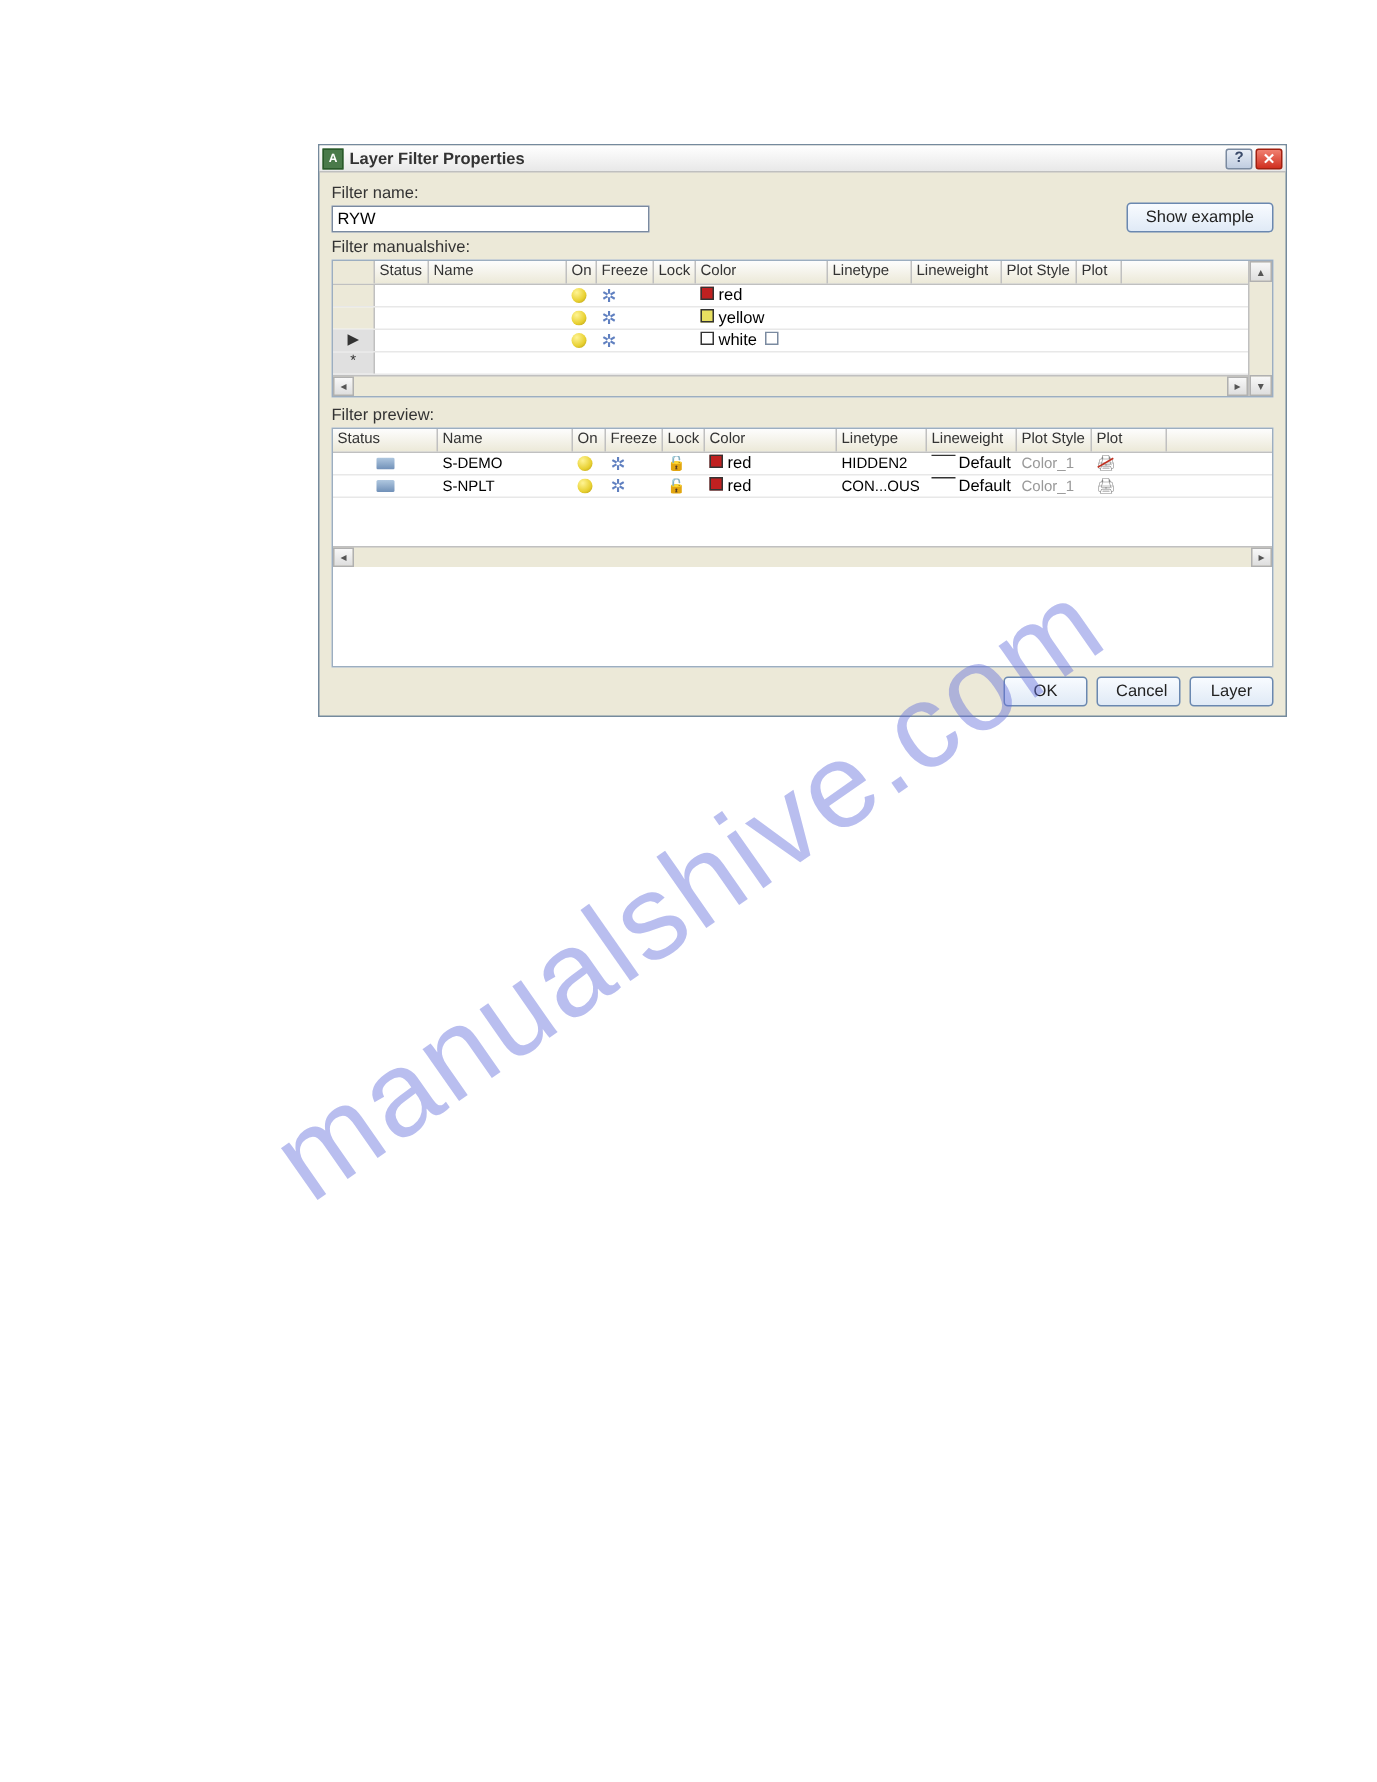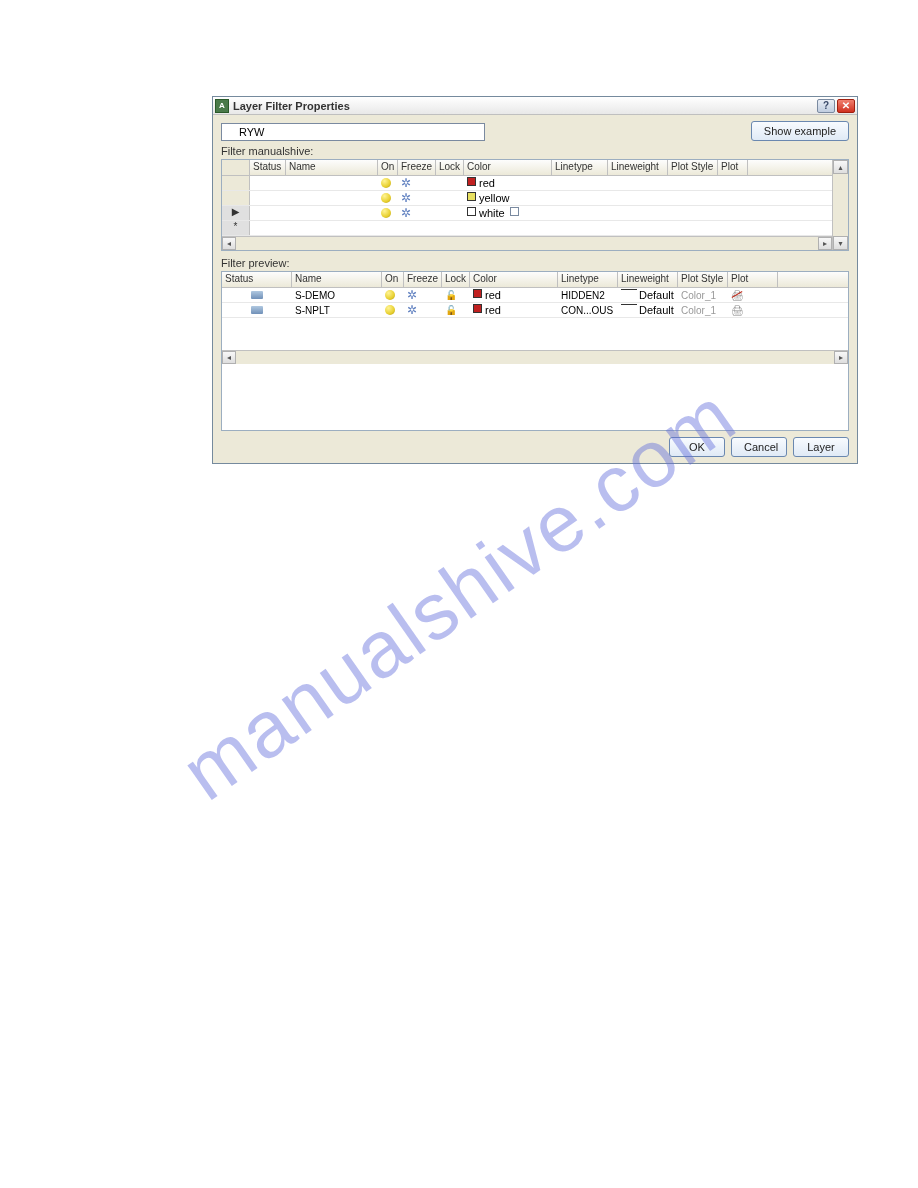--- a/index.html
+++ b/index.html
@@ -8,21 +8,21 @@
 .dialog{position:absolute;left:212px;top:96px;width:646px;background:#ece9d8;border:1px solid #758a9d}
 .titlebar{height:18px;display:flex;align-items:center;padding:0 2px;background:linear-gradient(#fff,#e8e8e8);border-bottom:1px solid #bfbfbf}
 .titlebar .appico{width:14px;height:14px;background:#4a7a4a;border:1px solid #2a5a2a;margin-right:4px;display:flex;align-items:center;justify-content:center;color:#fff;font-size:8px;font-weight:bold}
 .titlebar .title{font-weight:bold;flex:1;color:#333}
 .titlebar .btn{width:18px;height:14px;border:1px solid #7a8aa0;background:linear-gradient(#e8edf5,#c0cde0);display:flex;align-items:center;justify-content:center;margin-left:2px;font-size:10px;font-weight:bold;color:#3a4a6a;border-radius:2px}
 .titlebar .close{background:linear-gradient(#f08070,#d03020);color:#fff;border-color:#a02010}
 .body{padding:6px 8px}
 .lbl{color:#333;margin:2px 0}
 .row1{display:flex;align-items:flex-end}
 .col1{flex:1}
-.input{width:264px;height:18px;border:1px solid #7a8aa0;background:#fff;padding:1px 17px}
+.input{width:212px;height:18px;border:1px solid #7a8aa0;background:#fff;padding:1px 3px}
 .xbtn{height:20px;border:1px solid #6a88b0;background:linear-gradient(#f8fbff,#e0eaf6);border-radius:3px;padding:0 12px;color:#222}
 .grid{border:1px solid #9caec0;background:#fff;margin-top:2px}
 .ghead{display:flex;background:linear-gradient(#fdfdfd,#ece9d8);border-bottom:1px solid #c0c0c0;height:16px}
 .ghead div{border-right:1px solid #c0c0c0;padding:1px 3px;font-size:10px;color:#333;overflow:hidden;white-space:nowrap}
 .gbody{max-height:62px;overflow:hidden}
 .grow{display:flex;height:15px;border-bottom:1px solid #e8e8e8;align-items:center}
 .grow>div{padding:0 3px;font-size:10px;overflow:hidden;white-space:nowrap;display:flex;}
 .sel{background:#e0e0e0!important}
 .rowmark{width:12px;text-align:center;color:#333;background:#ece9d8;border-right:1px solid #c0c0c0;height:100%;justify-content:center}
 .w-status{width:36px}.w-name{width:92px}.w-on{width:20px}.w-freeze{width:38px}.w-lock{width:28px}.w-color{width:88px}.w-linetype{width:56px}.w-lineweight{width:60px}.w-plotstyle{width:50px}.w-plot{width:30px}
@@ -62,20 +62,21 @@
 <div class="dialog">
   <div class="titlebar">
     <span class="appico">A</span>
     <span class="title">Layer Filter Properties</span>
     <span class="btn">?</span>
     <span class="btn close">✕</span>
   </div>
   <div class="body">
     <div class="row1">
       <div class="col1">
+        <div class="lbl">Filter name:</div>
         <input class="input" value="RYW" style="">
       </div>
       <button class="xbtn">Show example</button>
     </div>
 
     <div class="lbl" style="margin-top:4px">Filter manualshive:</div>
 
     <div class="grid">
       <div class="gridwrap">
         <div class="gridmain">

